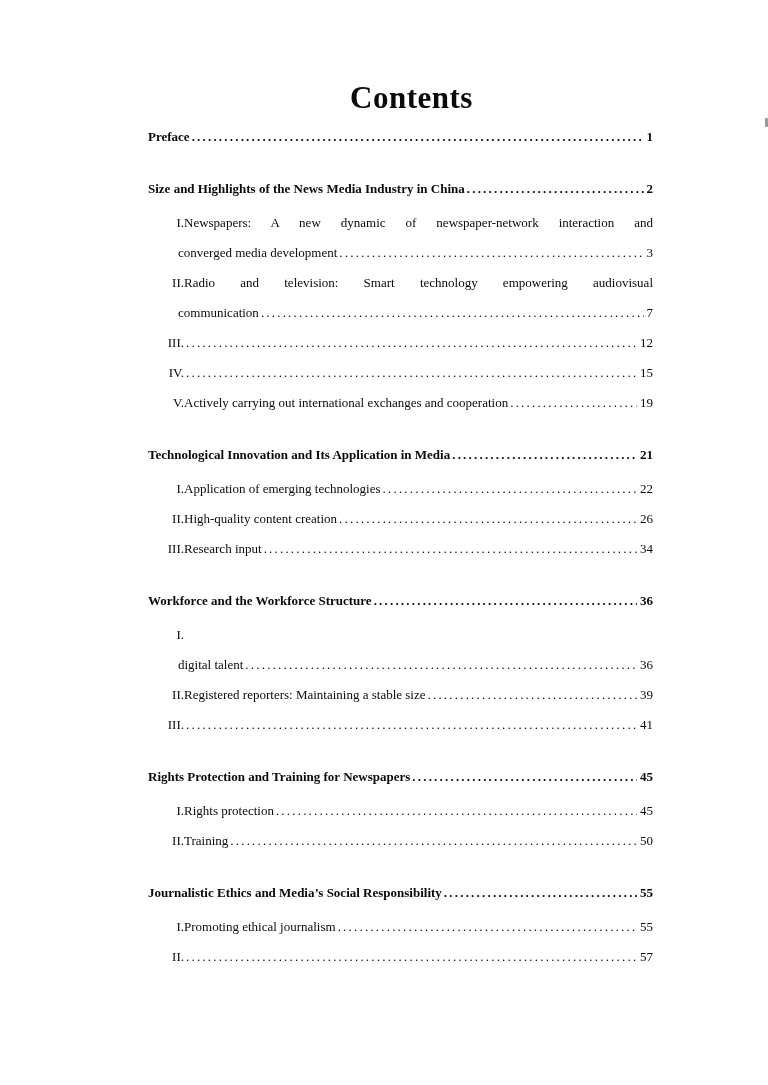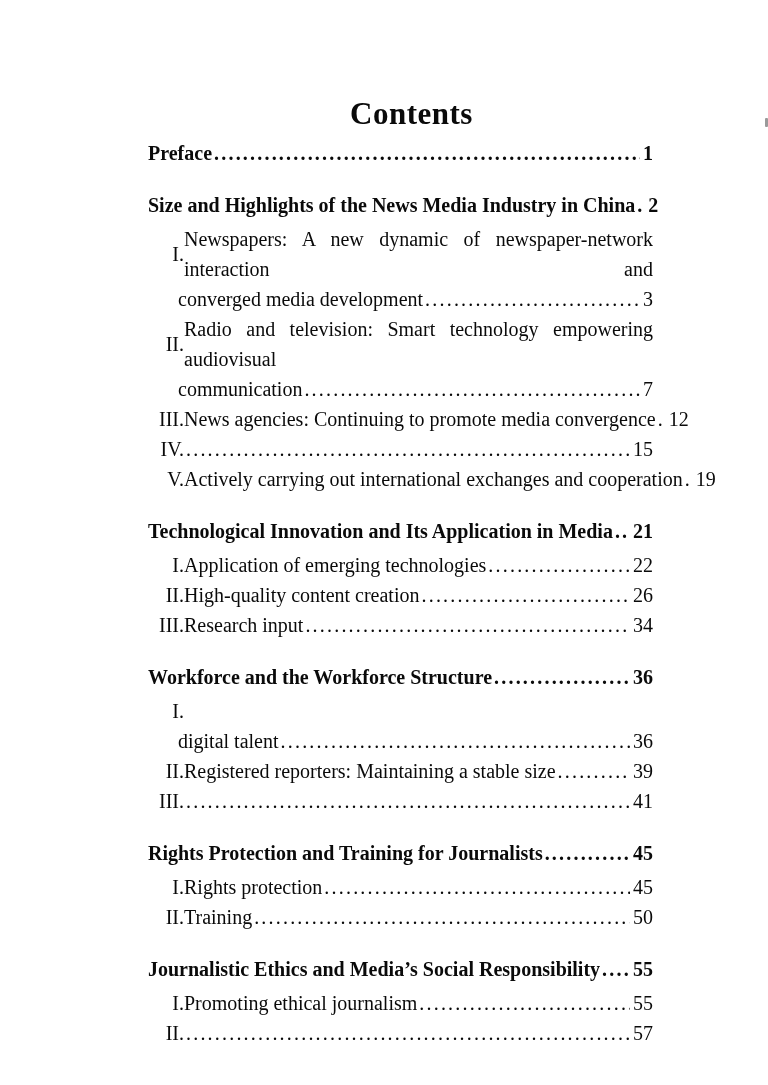--- a/index.html
+++ b/index.html
@@ -11,42 +11,42 @@
     width: 768px;
     height: 1085px;
     position: relative;
     font-family: "Liberation Serif", "DejaVu Serif", serif;
     color: #0a0a0a;
     overflow: hidden;
   }
   .page {
     position: absolute;
     left: 148px;
-    top: 93px;
+    top: 77px;
     width: 505px;
   }
   h1.doc-title {
     margin: 0 0 3px 0;
     padding-left: 22px;           
     font-size: 31px;
     line-height: 42px;
     font-weight: 700;
     text-align: center;
     letter-spacing: 0.5px;
   }
   .toc { width: 100%; }
   .entry { margin: 0; }
   .entry.bold { margin-top: 22px; margin-bottom: 4px; }
   .entry.bold .line { font-weight: 700; }
   .toc .entry:first-child { margin-top: 0; }
   .line {
     display: flex;
     align-items: center;
     line-height: 30px;
-    font-size: 20px;
+    font-size: 13px;
     white-space: nowrap;
   }
   .line .num {
     flex: 0 0 36px;
     text-align: right;
   }
   .line .num + .text { margin-left: 0; }
   .line .text { white-space: nowrap; }
   .line.justify .text {
     flex: 1 1 auto;
@@ -119,21 +119,20 @@
         </div>
         <div class="line wrap">
           <span class="text">communication</span>
           <span class="dots"></span>
           <span class="pg">7</span>
         </div>
       </div>
       <div class="entry">
         <div class="line">
           <span class="num">III.</span>
-          <span class="text">News agencies: Continuing to promote media convergence</span>
           <span class="dots"></span>
           <span class="pg">12</span>
         </div>
       </div>
       <div class="entry">
         <div class="line">
           <span class="num">IV.</span>
           <span class="dots"></span>
           <span class="pg">15</span>
         </div>
@@ -204,21 +203,21 @@
       </div>
       <div class="entry">
         <div class="line">
           <span class="num">III.</span>
           <span class="dots"></span>
           <span class="pg">41</span>
         </div>
       </div>
       <div class="entry bold">
         <div class="line">
-          <span class="text">Rights Protection and Training for Journalists</span>
+          <span class="text">Rights Protection and Training for Newspapers</span>
           <span class="dots"></span>
           <span class="pg">45</span>
         </div>
       </div>
       <div class="entry">
         <div class="line">
           <span class="num">I.</span>
           <span class="text">Rights protection</span>
           <span class="dots"></span>
           <span class="pg">45</span>

